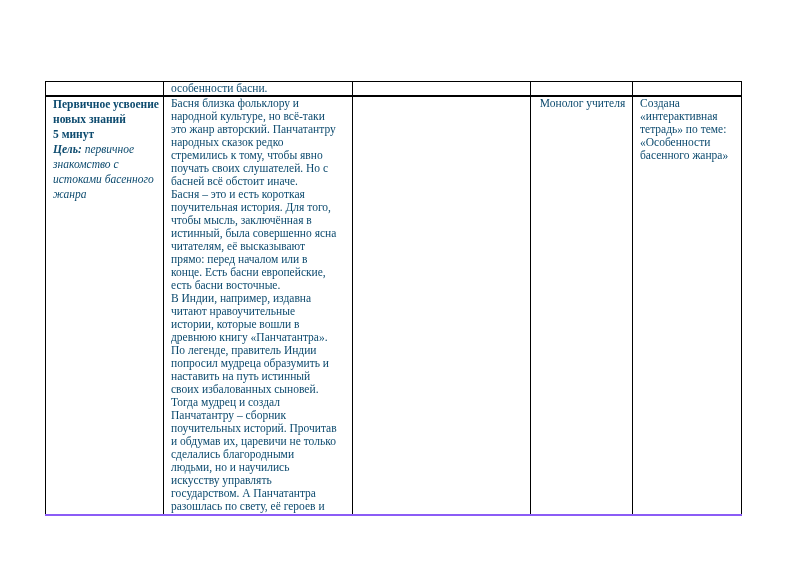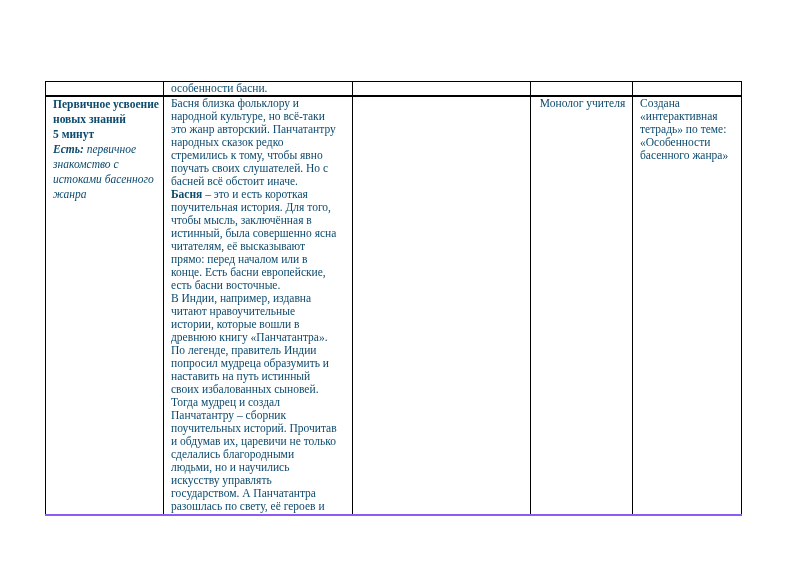--- a/index.html
+++ b/index.html
@@ -37,21 +37,21 @@
   .pre { white-space:pre; margin:0; }
   p.pre { margin:0; }
 
   td.col-stage { padding:2px 1px 0 3px; }
   .stage-title    { font-weight:bold; line-height:15px; margin:0 0 9px 0; }
   .stage-duration { font-weight:bold; line-height:15px; margin:0 0 12px 0; }
   .stage-goal     { font-style:italic; line-height:15px; margin:0; }
   .stage-goal b   { font-weight:bold; font-style:italic; }
 
   td.col-content { padding:1px 4px 0 7px; }
-  td.col-content b { font-weight:bold; }
+  td.col-content b { font-weight:normal; }
 
   td.col-forms    { padding:42px 2px 0 5px;text-align:center; }
   td.col-resources{ padding:2px 2px 0 5px;border-radius:9px; }
 </style>
 </head>
 <body>
 
 <div class="page">
   <table class="plan">
     <colgroup>
@@ -69,21 +69,21 @@
           </td>
       <td></td>
       <td></td>
       <td></td>
     </tr>
     <tr class="row-main">
       <td class="col-stage">
         <p class="stage-title pre">Первичное усвоение
 новых знаний</p>
         <p class="stage-duration pre">5 минут</p>
-        <p class="stage-goal pre"><b>Есть:</b><span> первичное
+        <p class="stage-goal pre"><b>Цель:</b><span> первичное
 знакомство с
 истоками басенного
 жанра</span></p>
       </td>
       <td class="col-content">
         <p class="pre">Басня близка фольклору и
 народной культуре, но всё-таки
 это жанр авторский. Панчатантру
 народных сказок редко
 стремились к тому, чтобы явно

